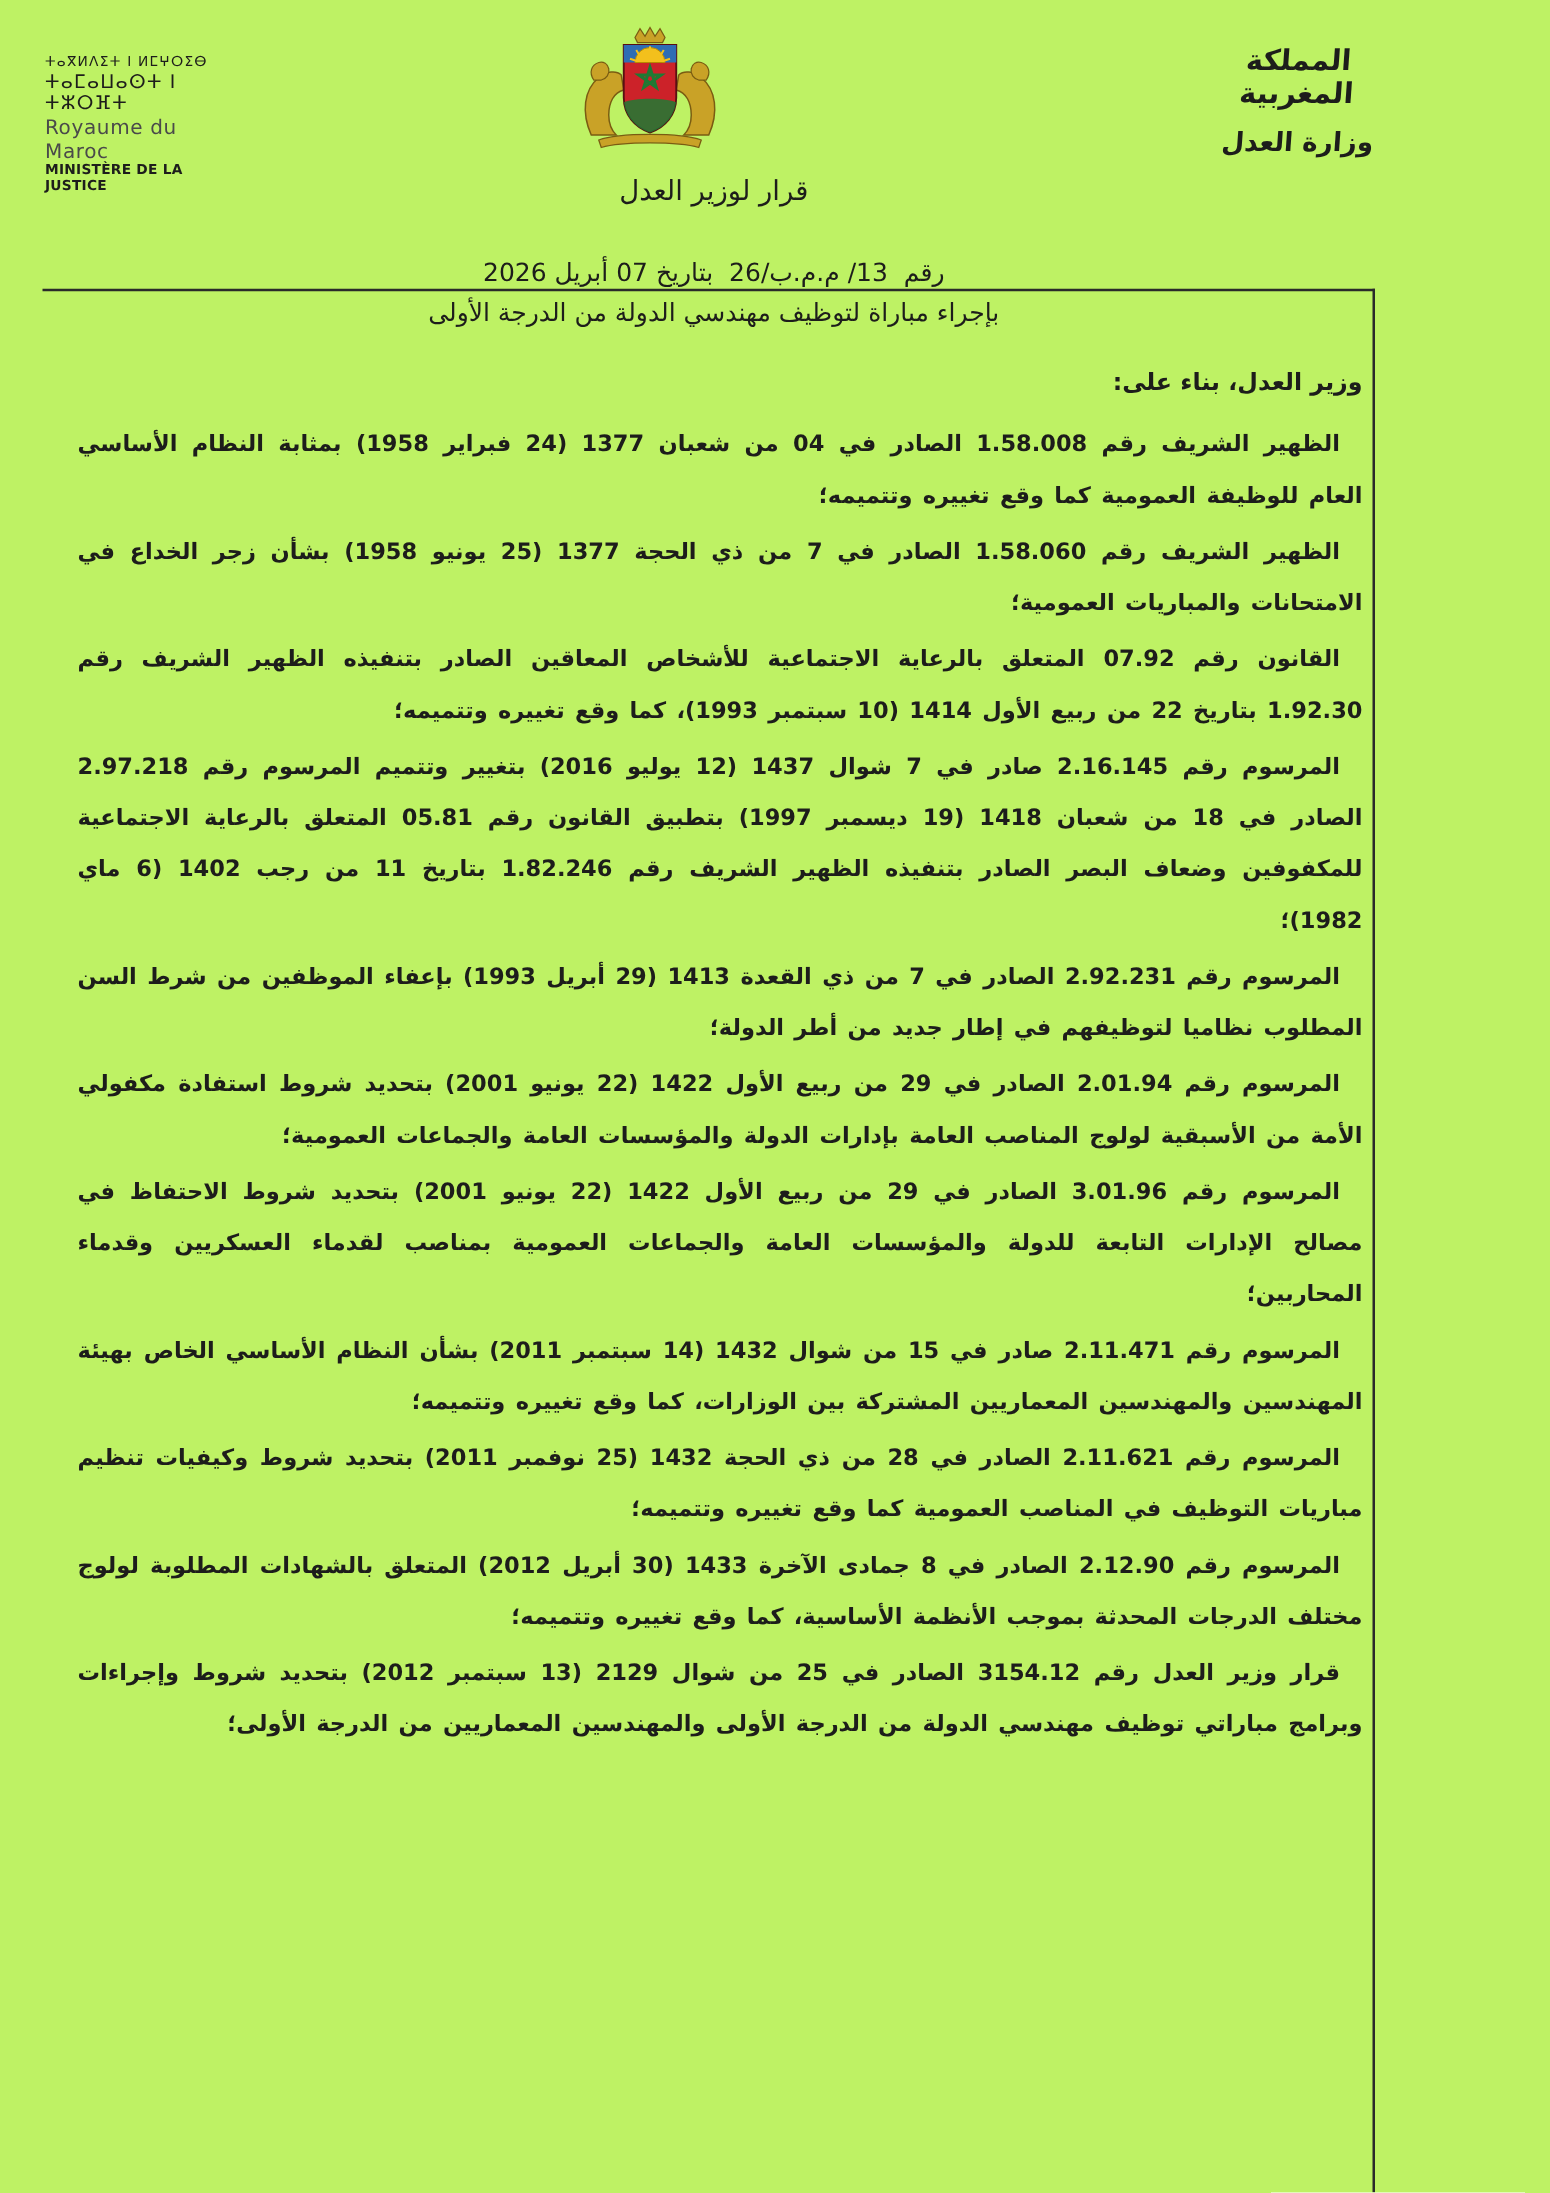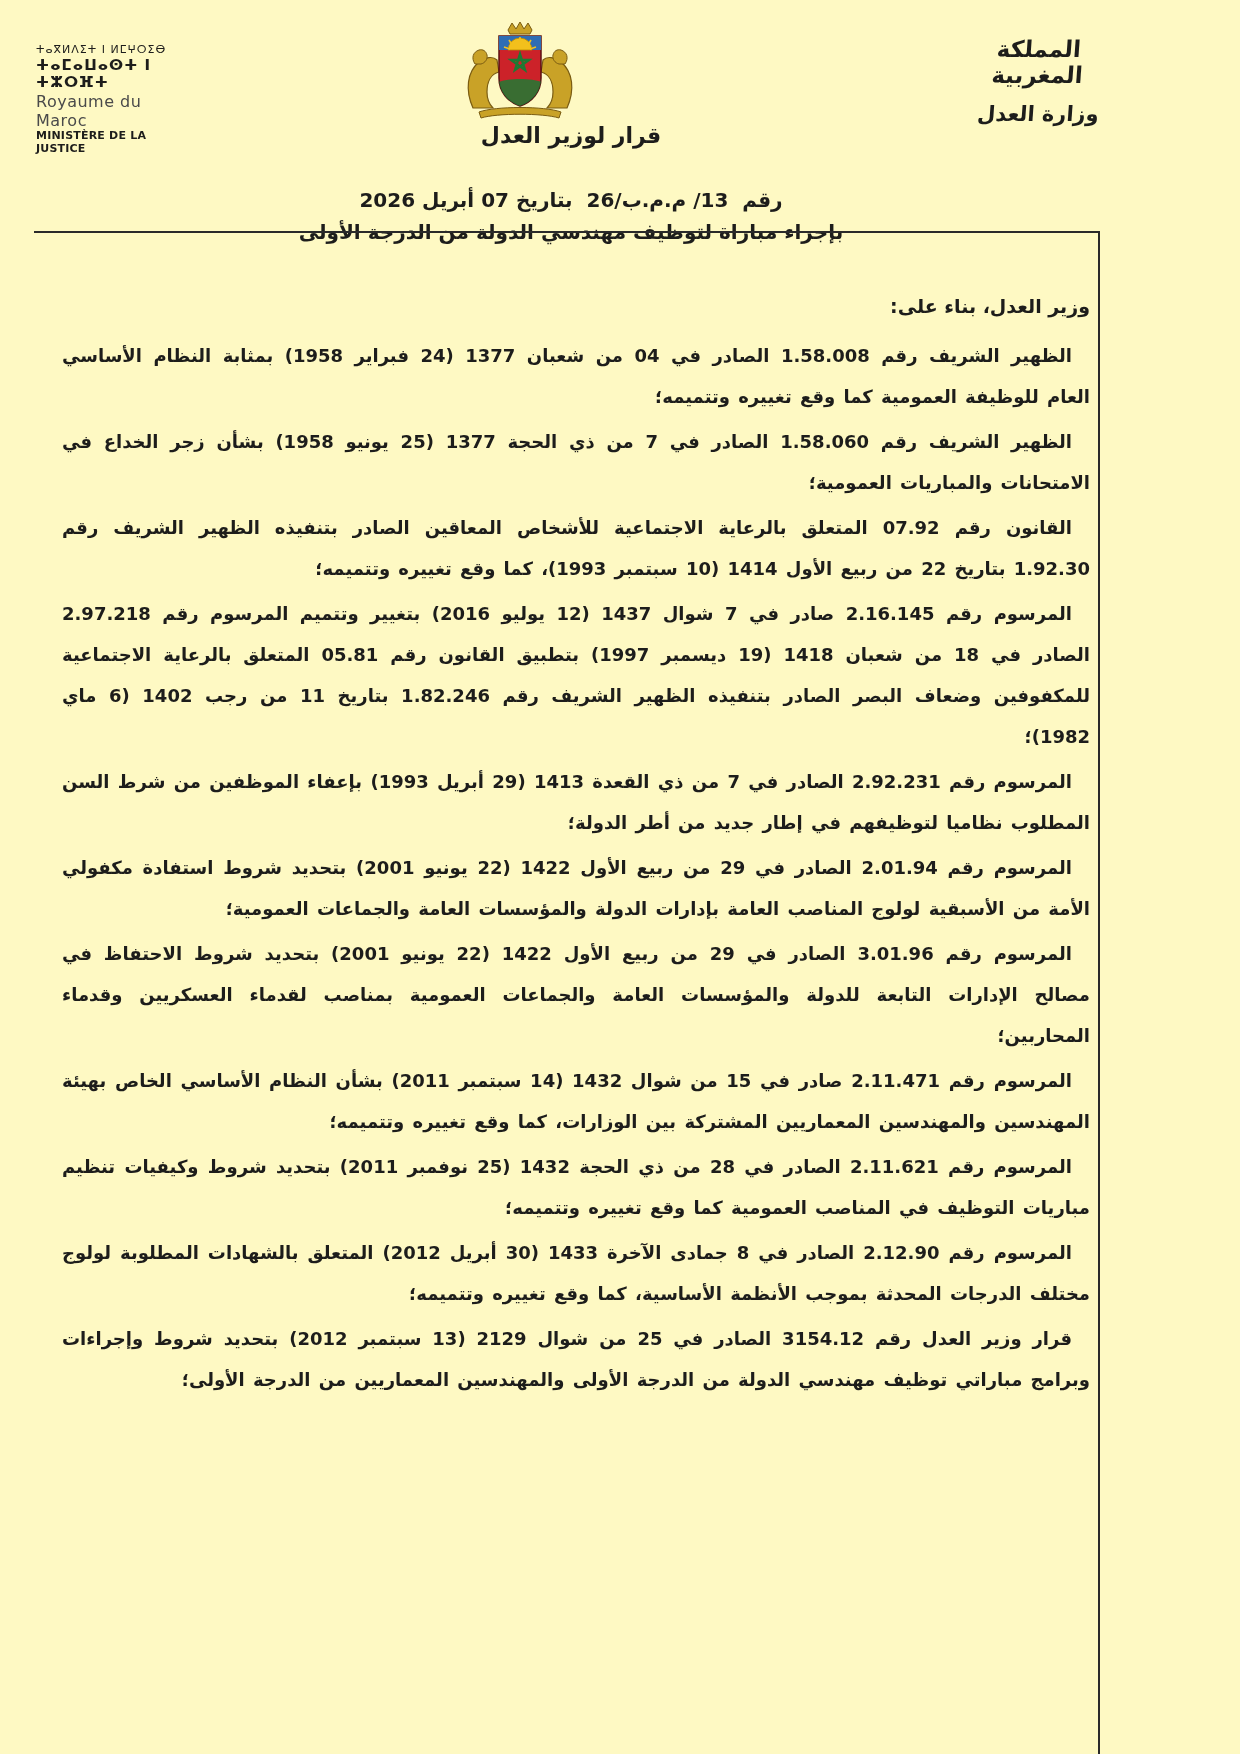--- a/index.html
+++ b/index.html
@@ -4,37 +4,37 @@
 <style>
   * { margin: 0; padding: 0; box-sizing: border-box; }
   html, body { background: #ffffff; }
   body { font-family: "DejaVu Sans", sans-serif; }
 
   #page {
     position: relative;
     width: 1240px;
     height: 1754px;
     margin: 0 auto;
-    background: #fef9c3;
+    background: #bef264;
     overflow: hidden;
     color: #1d1d1b;
   }
 
   
   .logo-block {
     position: absolute;
     left: 36px;
     top: 44px;
     width: 150px;
     text-align: left;
     color: #1d1d1b;
     line-height: 1.15;
   }
   .logo-block .tifinagh-1 { font-size: 11px; letter-spacing: 1px; }
-  .logo-block .tifinagh-2 { font-size: 15px; font-weight: 700; letter-spacing: 1px; }
+  .logo-block .tifinagh-2 { font-size: 15px; font-weight: 400; letter-spacing: 1px; }
   .logo-block .fr-1 { font-size: 16px; color: #4a4a4a; margin-top: 2px; letter-spacing: .5px; }
   .logo-block .fr-2 { font-size: 11px; font-weight: 700; letter-spacing: .2px; }
 
   
   .coat-of-arms {
     position: absolute;
     left: 455px;
     top: 20px;
     width: 130px;
     height: 102px;
@@ -59,25 +59,25 @@
     font-size: 21px;
     font-weight: 700;
     margin-top: 14px;
     transform: skewX(-4deg);
   }
 
   
   .title-block {
     position: absolute;
     left: 57px;
-    top: 120px;
+    top: 138px;
     width: 1028px;
     text-align: center;
     direction: rtl;
-    font-weight: 700;
+    font-weight: 400;
   }
   .title-block .t1 { font-size: 22px; line-height: 32px; }
   .title-block .t2 { font-size: 20px; line-height: 32px; white-space: pre; margin-top: 32px; }
   .title-block .t3 { font-size: 20px; line-height: 32px; }
 
   
   .top-rule {
     position: absolute;
     left: 34px;
     top: 231px;

